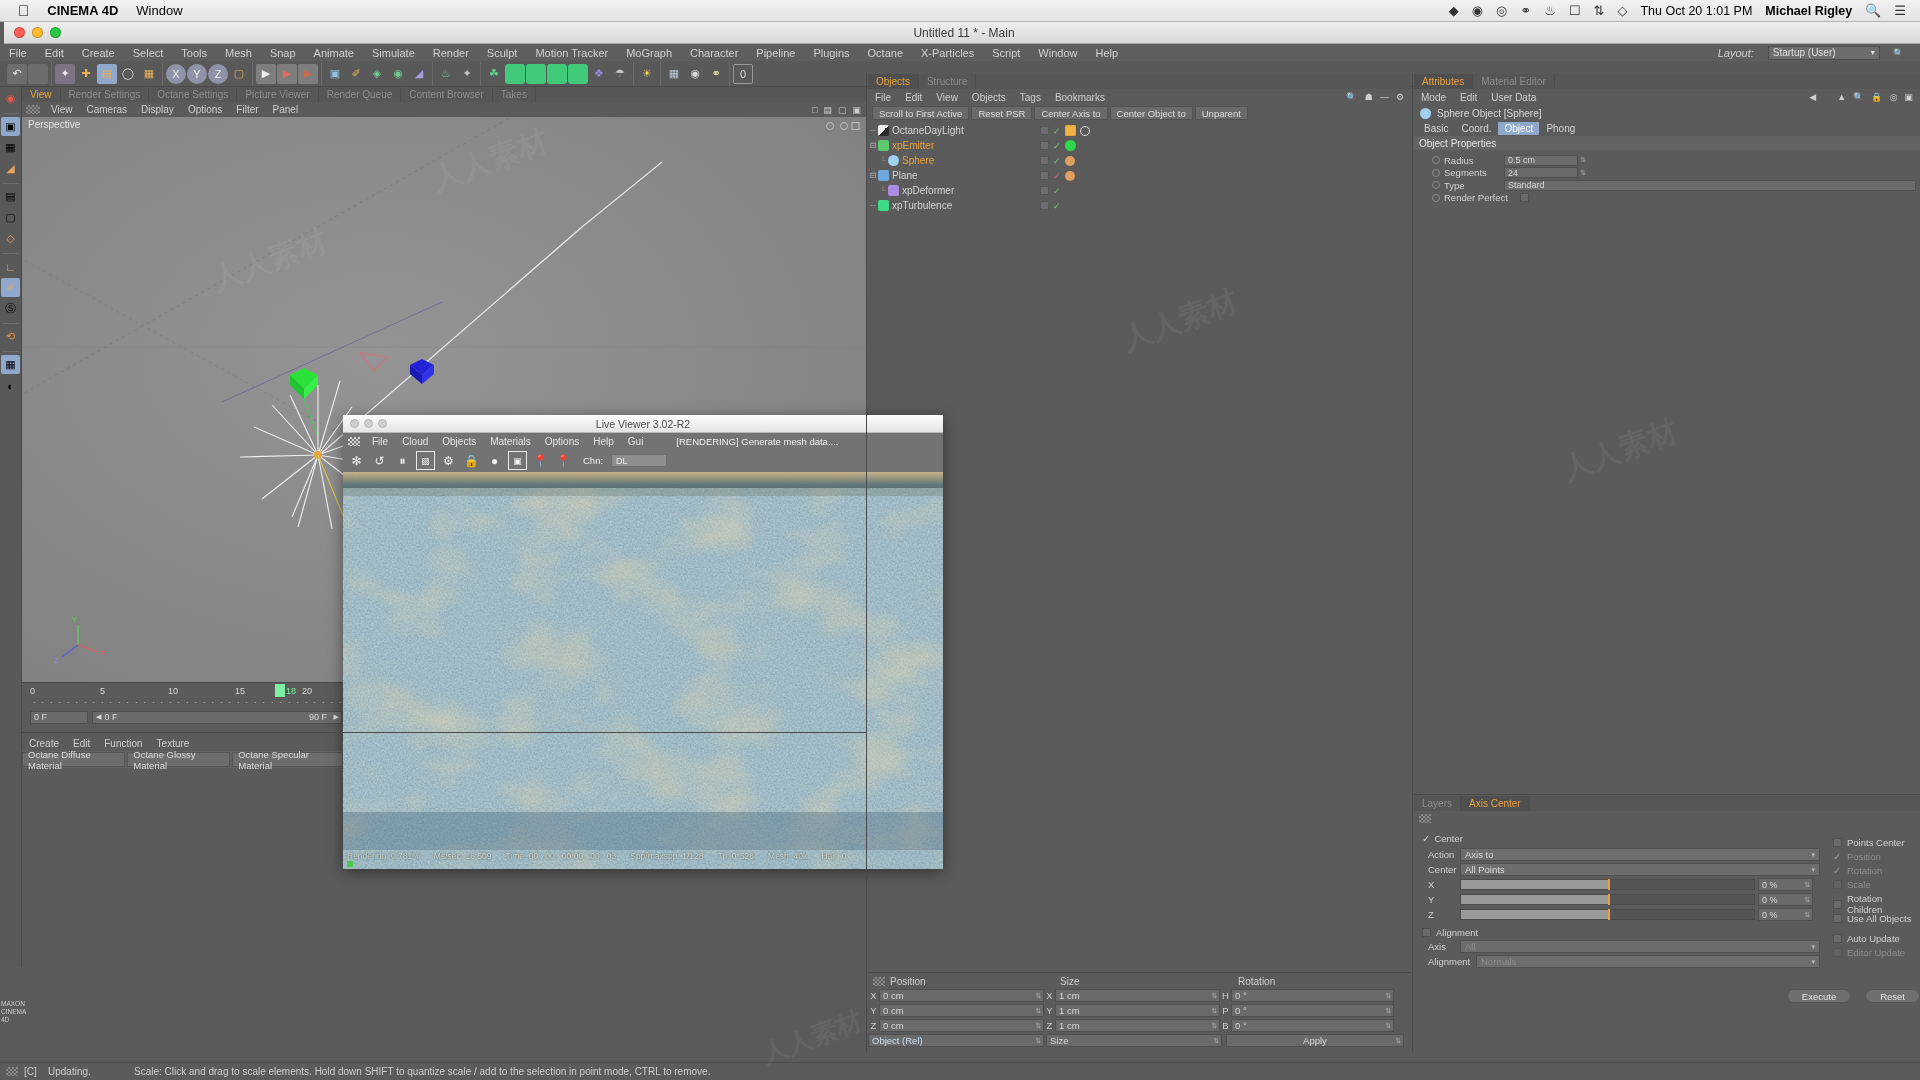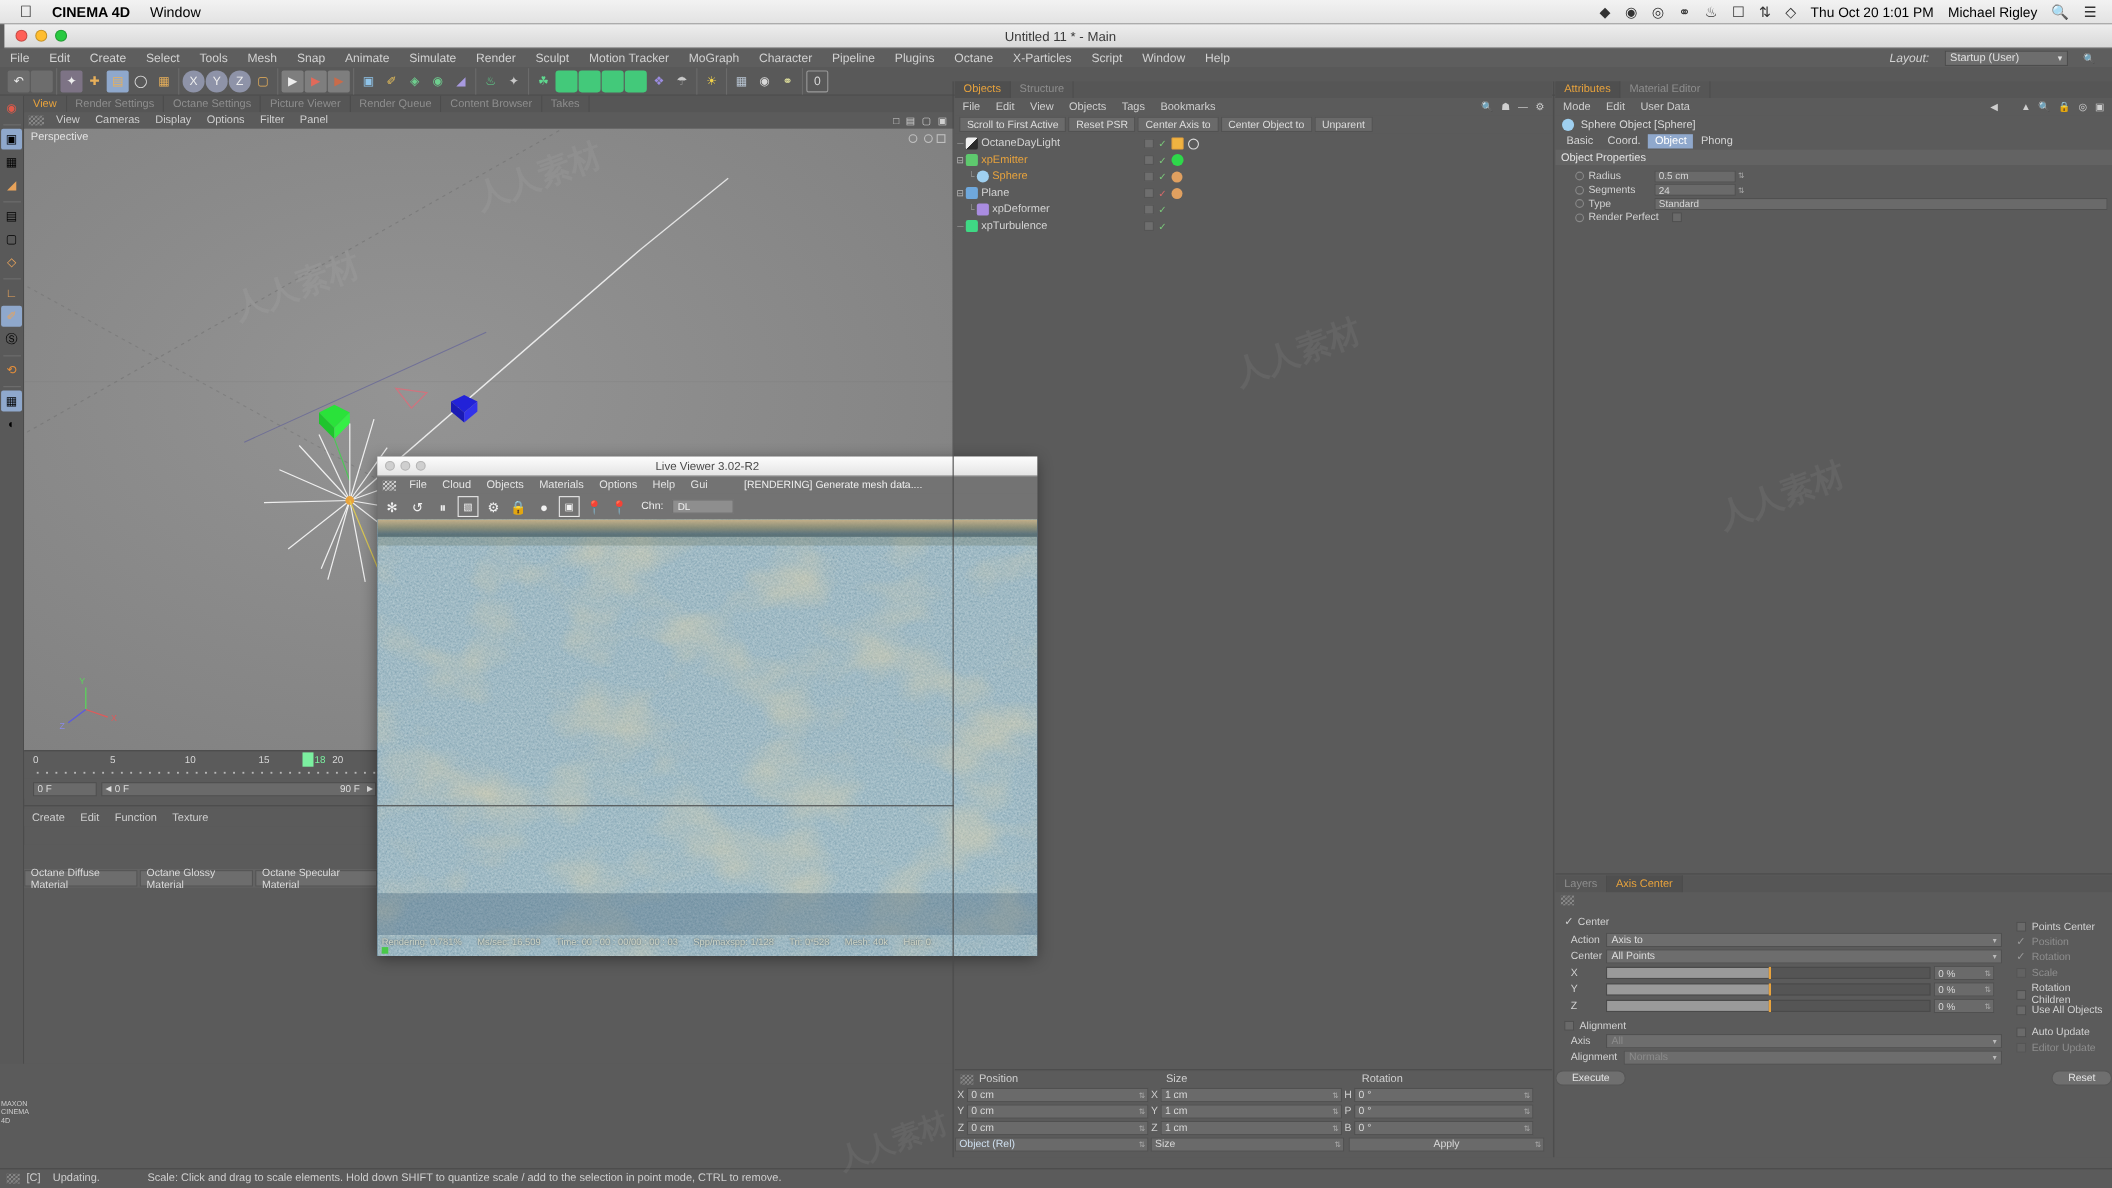--- a/index.html
+++ b/index.html
@@ -124,21 +124,21 @@
          font-size: 9px; color: #ddd; display: flex; align-items: center; padding: 0 3px; }
 
   
   .matmenu {
     position: absolute; left: 22px; top: 735px; width: 323px; height: 16px;
     background: #5b5b5b; display: flex; align-items: center; font-size: 10px; color: #cfcfcf;
   }
   .matmenu span.m { padding: 0 7px; }
   .matlist {
     position: absolute; left: 22px; top: 751px; width: 323px; height: 17px;
-    background: #636363; display: flex; align-items: center; font-size: 9.5px; margin-top: 39px;
+    background: #636363; display: flex; align-items: center; font-size: 9.5px;
   }
   .matitem { background: #6d6d6d; border: 1px solid #545454; color: #dcdcdc;
              height: 15px; display: flex; align-items: center; padding: 0 5px; margin-right: 2px; }
   .matpane { position: absolute; left: 22px; top: 768px; width: 845px; height: 199px; background: #5b5b5b; }
 
   
   .omgr { position: absolute; left: 868px; top: 74px; width: 543px; height: 900px; background: #5b5b5b; }
   .pan-tabs { height: 15px; background: #565656; display: flex; align-items: center; font-size: 10px; }
   .pan-tabs .tab { padding: 0 8px; color: #8e8e8e; line-height: 15px; border-right: 1px solid #4c4c4c; }
   .pan-tabs .tab.active { color: #e8a33d; background: #4f4f4f; }
@@ -253,21 +253,21 @@
     <div class="right">
       <span class="ic">◆</span>
       <span class="ic">◉</span>
       <span class="ic">◎</span>
       <span class="ic">⚭</span>
       <span class="ic">♨</span>
       <span class="ic">☐</span>
       <span class="ic">⇅</span>
       <span class="ic">◇</span>
       <span class="txt">Thu Oct 20  1:01 PM</span>
-      <span class="txt" style="font-weight:normal">Michael Rigley</span>
+      <span class="txt" style="font-weight:bold">Michael Rigley</span>
       <span class="ic">🔍</span>
       <span class="ic">☰</span>
     </div>
   </div>
 
   <div class="wintitle">
     <div class="traffic">
       <div class="dot r"></div>
       <div class="dot y"></div>
       <div class="dot g"></div>
@@ -819,21 +819,21 @@
         <div class="chk">
           <span class="chkbox"></span>
           <span>Auto Update</span>
         </div>
         <div class="chk dim">
           <span class="chkbox" style="opacity:.5"></span>
           <span>Editor Update</span>
         </div>
       </div>
     </div>
-    <div style="display:flex;justify-content:space-between;gap:14px;margin-top:4px">
+    <div style="display:flex;justify-content:flex-end;gap:14px;margin-top:20px">
       <div class="btn">Execute</div>
       <div class="btn">Reset</div>
     </div>
   </div>
 
   <div class="lv">
     <div class="lv-title">
       <div class="lv-traffic">
         <div class="lv-dot"></div>
         <div class="lv-dot"></div>

